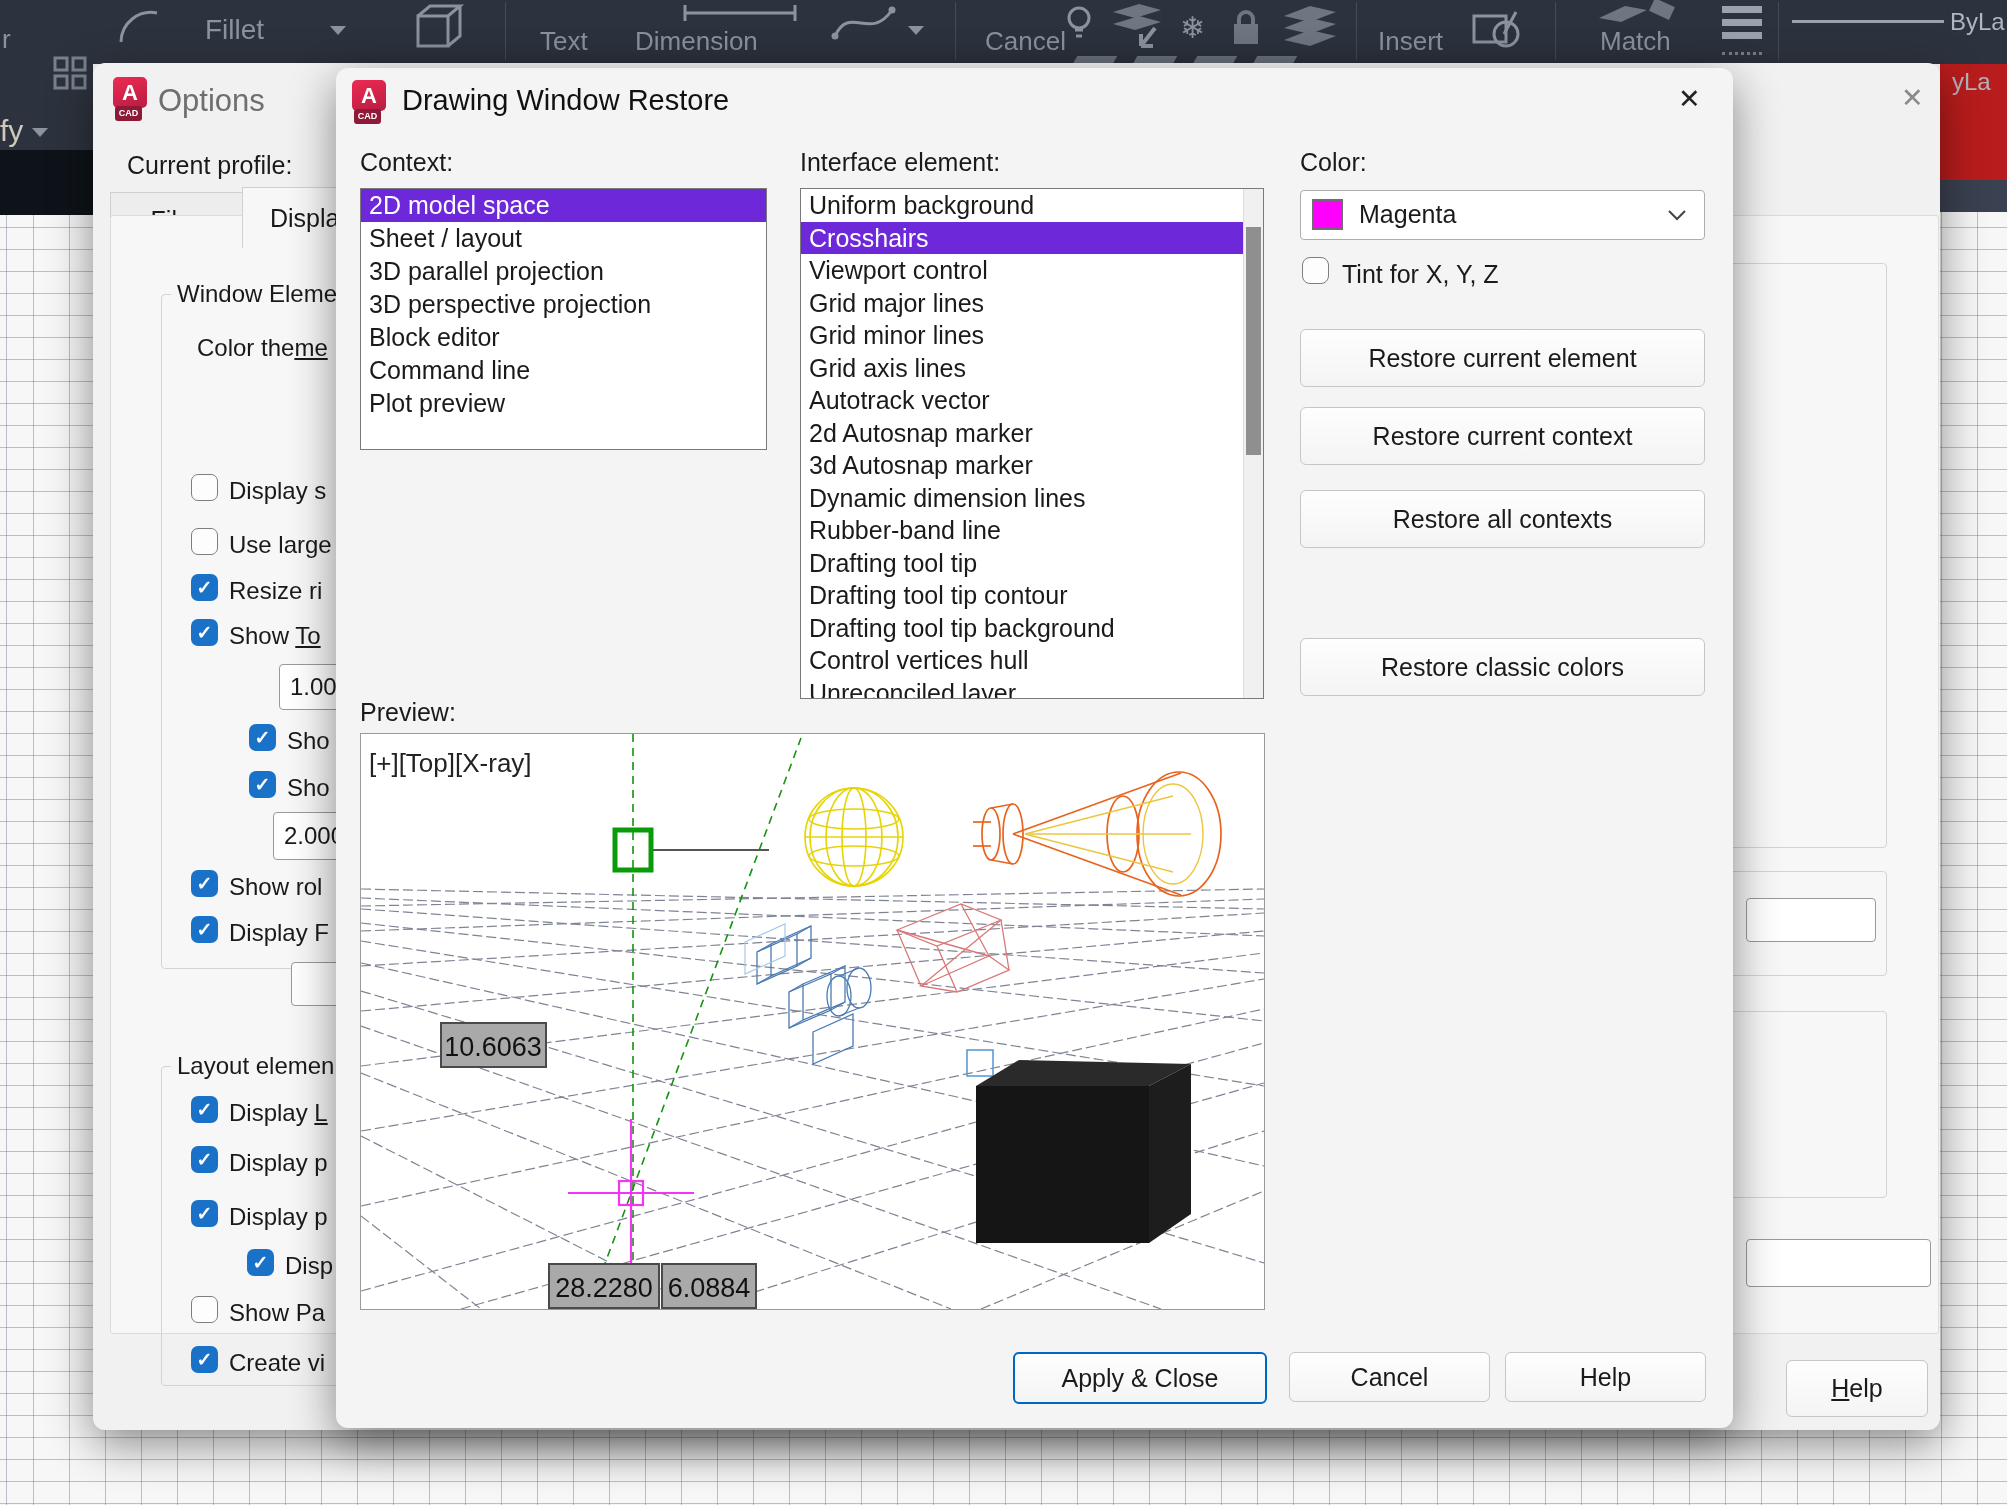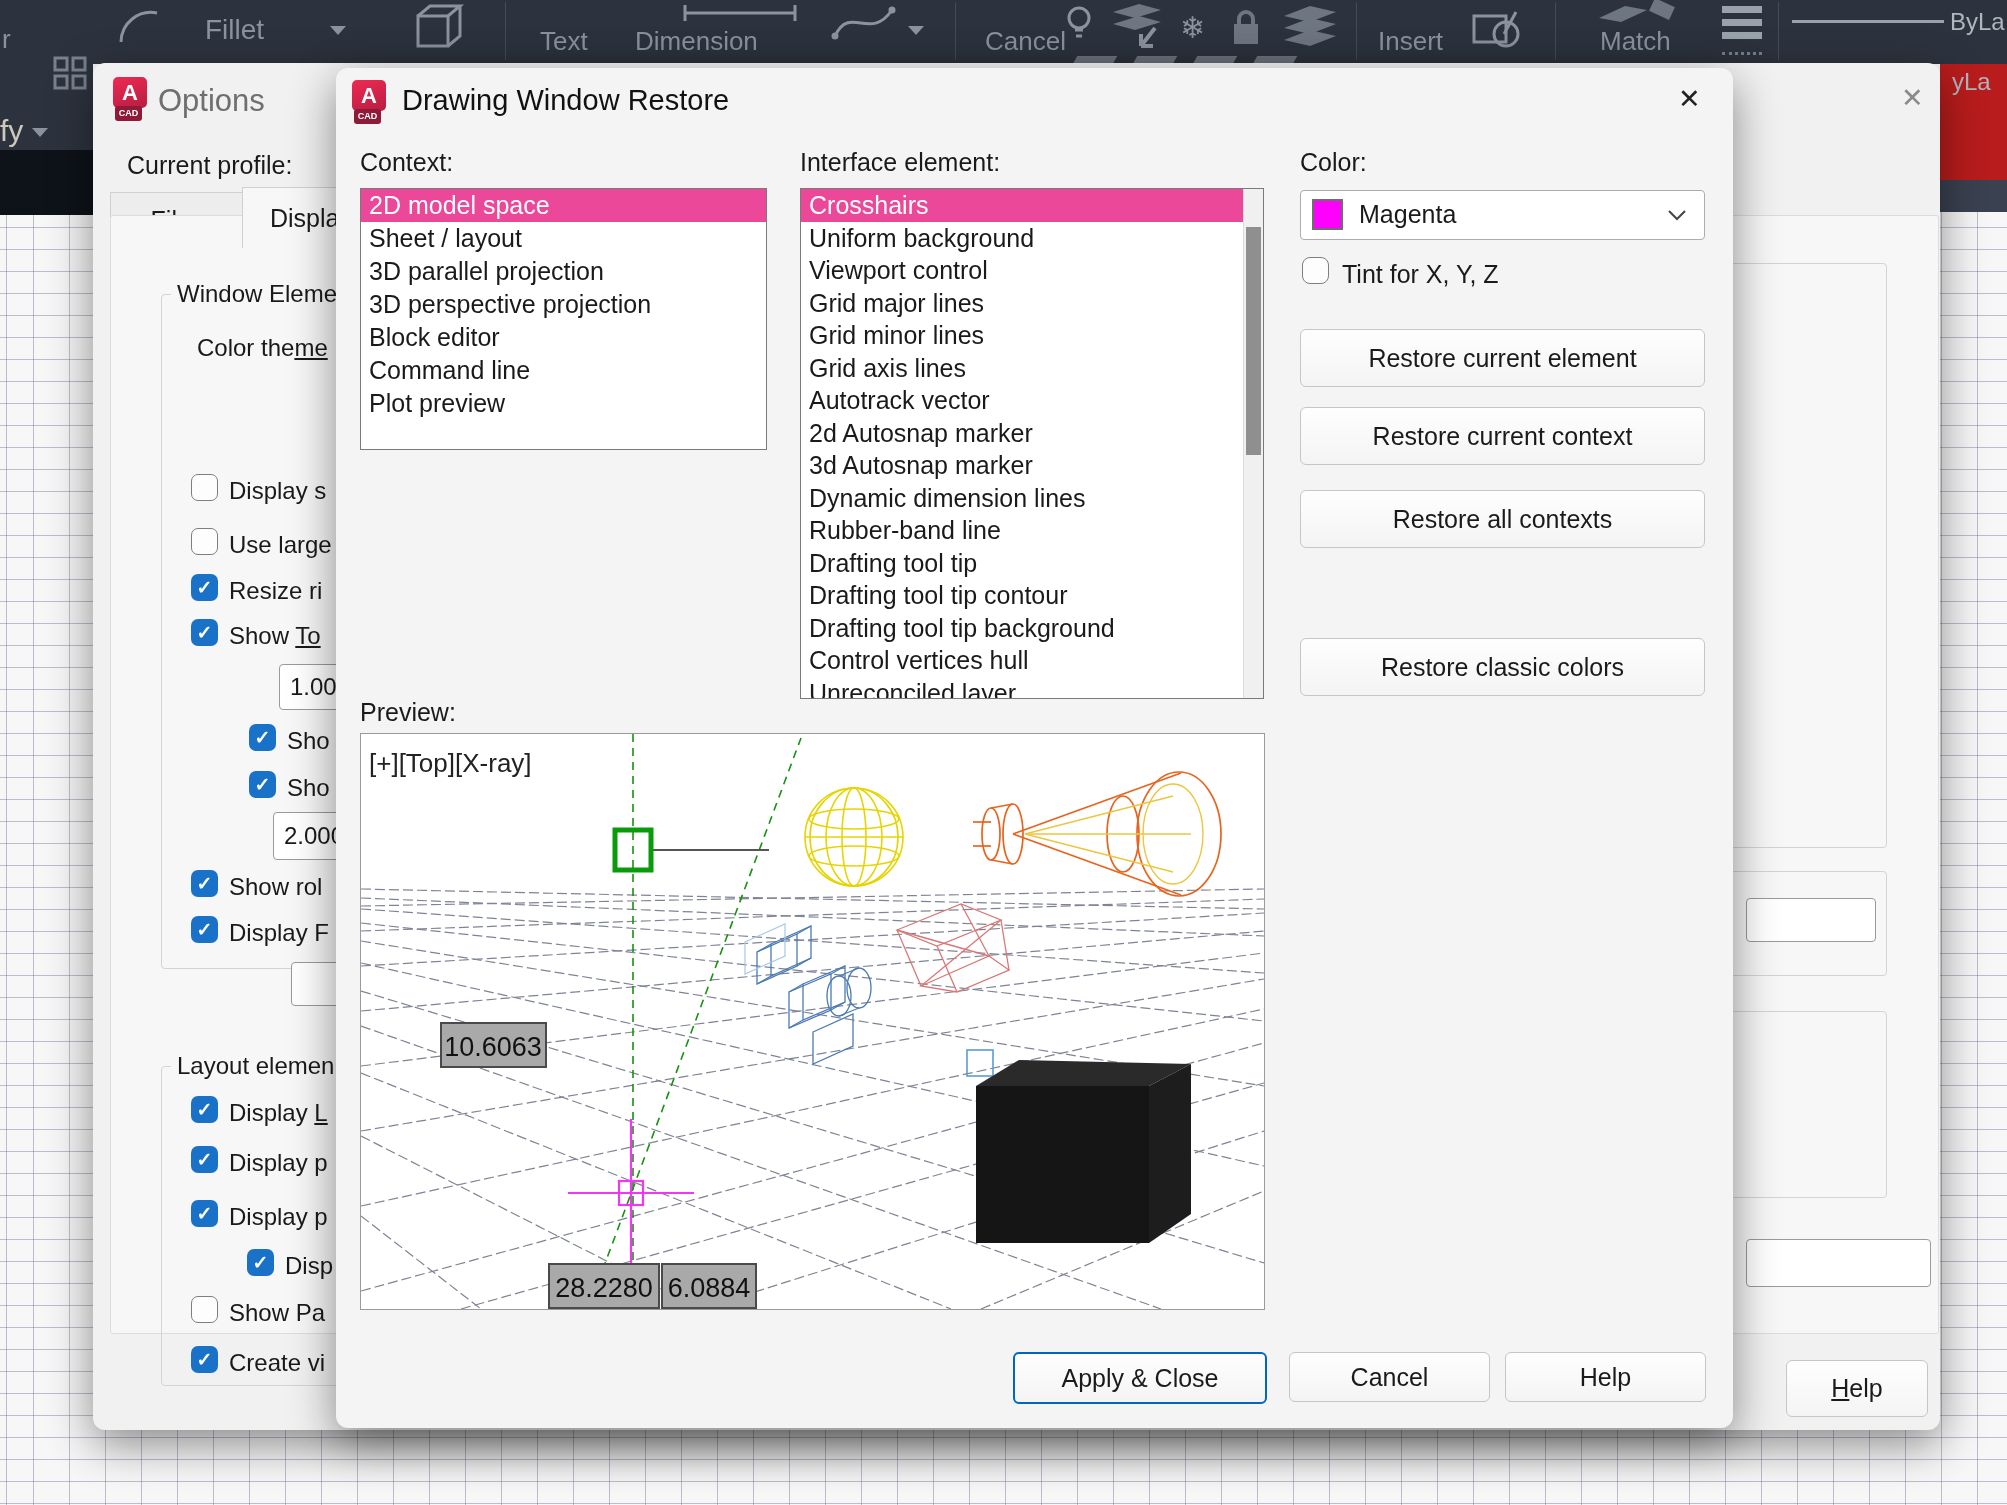--- a/index.html
+++ b/index.html
@@ -32,21 +32,21 @@
   .acad-logo .a{position:absolute;left:0;top:0;width:34px;height:31px;border-radius:5px;
      background:linear-gradient(160deg,#ee2a52,#b81d43);color:#fff;font-weight:bold;
      font-size:22px;text-align:center;line-height:31px;}
   .acad-logo .cad{position:absolute;left:2px;top:29px;width:27px;height:15px;border-radius:3px;
      background:#8f1a38;color:#fff;font-size:9px;font-weight:bold;text-align:center;line-height:15px;}
   .dlg-title{position:absolute;font-size:29px;white-space:nowrap;}
   .close-x{position:absolute;font-size:27px;line-height:27px;cursor:default;}
   .lbl{position:absolute;font-size:25px;white-space:nowrap;}
   .listbox{position:absolute;background:#fff;border:1px solid #7a7a7a;overflow:hidden;}
   .listitem{height:33px;line-height:33px;font-size:25px;padding-left:8px;white-space:nowrap;}
-  .listitem.sel{background:#ec4899;color:#fff;}
+  .listitem.sel{background:#6d28d9;color:#fff;}
   .ilist .listitem{height:32.5px;line-height:32.5px;}
   .scrolltrack{position:absolute;background:#f0f0f0;border-left:1px solid #dcdcdc;}
   .scrollthumb{position:absolute;background:#8f8f8f;}
   .btn{position:absolute;background:linear-gradient(#fefefe,#f4f4f4);border:1.5px solid #c6c6c6;
        border-radius:6px;font-size:25px;display:flex;align-items:center;justify-content:center;
        white-space:nowrap;color:#1a1a1a;}
   .btn.default{border:2px solid #0067c0;}
   .cb{position:absolute;width:27px;height:27px;border-radius:7px;box-sizing:border-box;}
   .cb.off{background:#fdfdfd;border:1.5px solid #7e7e7e;}
   .cb.on{background:#1a72c8;color:#fff;font-size:19px;font-weight:bold;
@@ -285,22 +285,22 @@
     <div class="listitem">3D parallel projection</div>
     <div class="listitem">3D perspective projection</div>
     <div class="listitem">Block editor</div>
     <div class="listitem">Command line</div>
     <div class="listitem">Plot preview</div>
   </div>
 
   <div class="lbl" style="left:464px;top:80px;">Interface element:</div>
   <div class="listbox ilist" style="left:464px;top:120px;width:462px;height:509px;">
     <div style="position:absolute;left:0;top:0;right:19px;bottom:0;overflow:hidden;">
+      <div class="listitem">Uniform background</div>
       <div class="listitem sel">Crosshairs</div>
-      <div class="listitem">Uniform background</div>
       <div class="listitem">Viewport control</div>
       <div class="listitem">Grid major lines</div>
       <div class="listitem">Grid minor lines</div>
       <div class="listitem">Grid axis lines</div>
       <div class="listitem">Autotrack vector</div>
       <div class="listitem">2d Autosnap marker</div>
       <div class="listitem">3d Autosnap marker</div>
       <div class="listitem">Dynamic dimension lines</div>
       <div class="listitem">Rubber-band line</div>
       <div class="listitem">Drafting tool tip</div>

